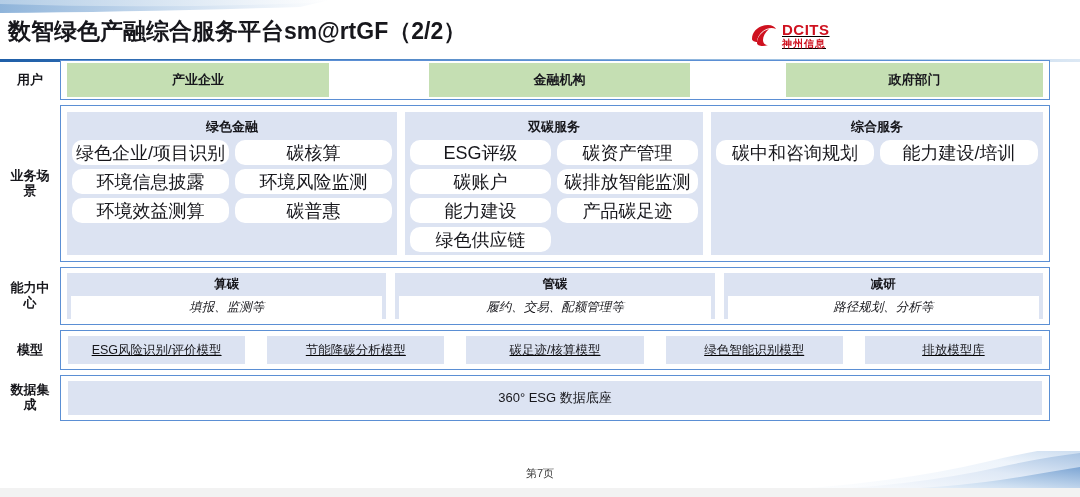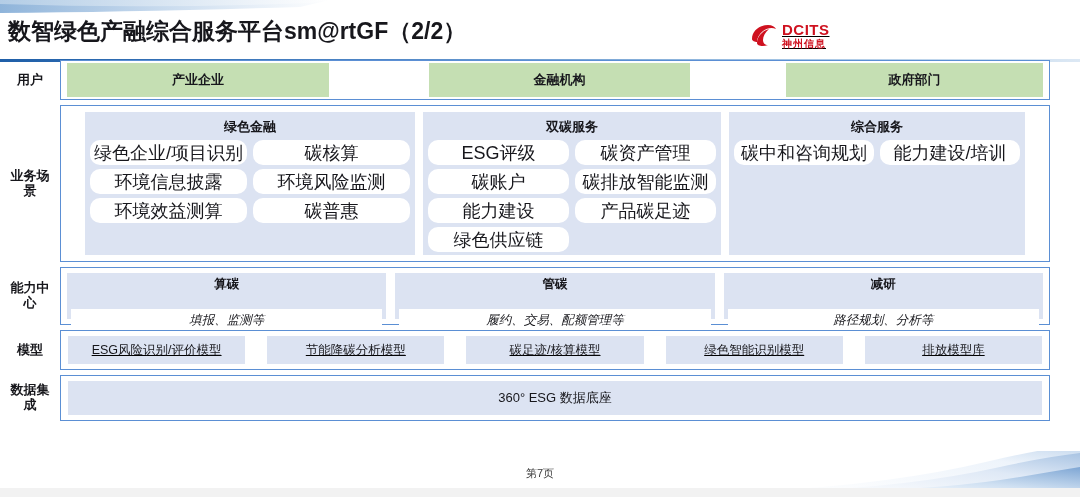--- a/index.html
+++ b/index.html
@@ -138,21 +138,21 @@
   .user-box.u0 { flex: 0 0 262px; }
   .user-spacer.s0 { flex: 0 0 100px; }
   .user-box.u1 { flex: 0 0 261px; }
   .user-spacer.s1 { flex: 0 0 96px; }
   .user-box.u2 { flex: 1 1 auto; }
 
   
   .scn-row .row-body {
     height: 157px;
     display: flex;
-    padding: 6px 24px;
+    padding: 6px 6px;
     box-sizing: border-box;
     gap: 8px;
   }
   .scn-panel {
     background: #dce3f2;
     padding: 4px 5px 5px 5px;
     box-sizing: border-box;
     display: flex;
     flex-direction: column;
   }
@@ -197,21 +197,21 @@
     flex: 1 1 0;
     background: #dce3f2;
     padding: 3px 4px 4px 4px;
     box-sizing: border-box;
   }
   .cap-title {
     text-align: center;
     font-size: 12.5px;
     font-weight: bold;
     color: #17171c;
-    padding-bottom: 16px;
+    padding-bottom: 3px;
   }
   .cap-sub {
     background: #ffffff;
     height: 23px;
     display: flex;
     align-items: center;
     justify-content: center;
     font-size: 12.5px;
     font-style: italic;
     color: #17171c;

